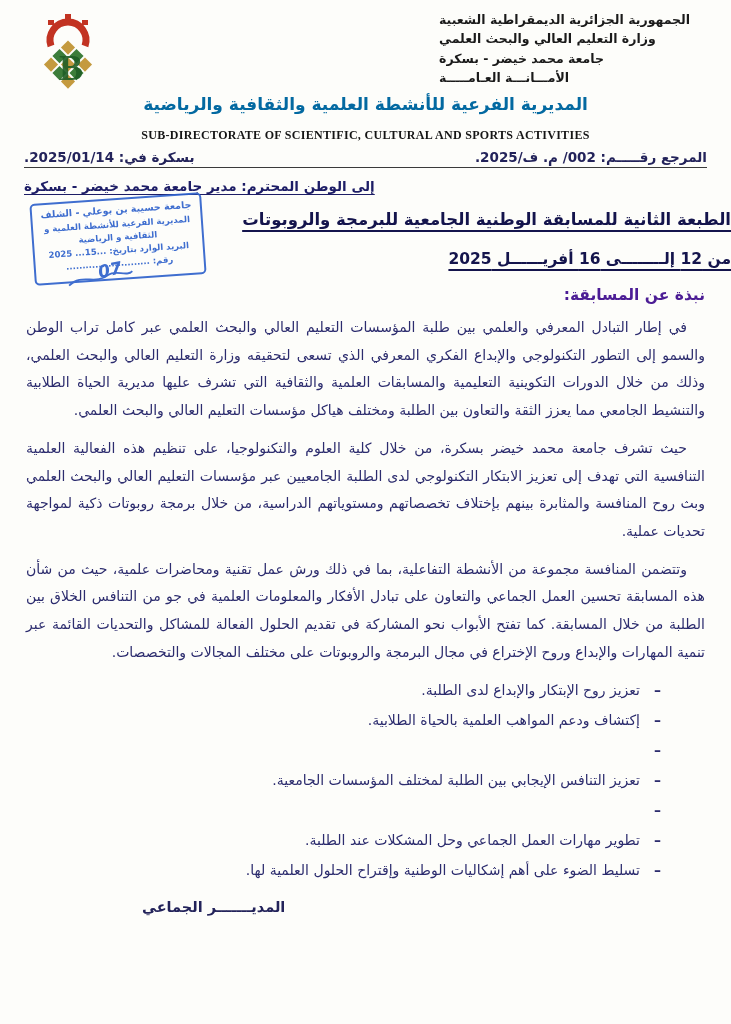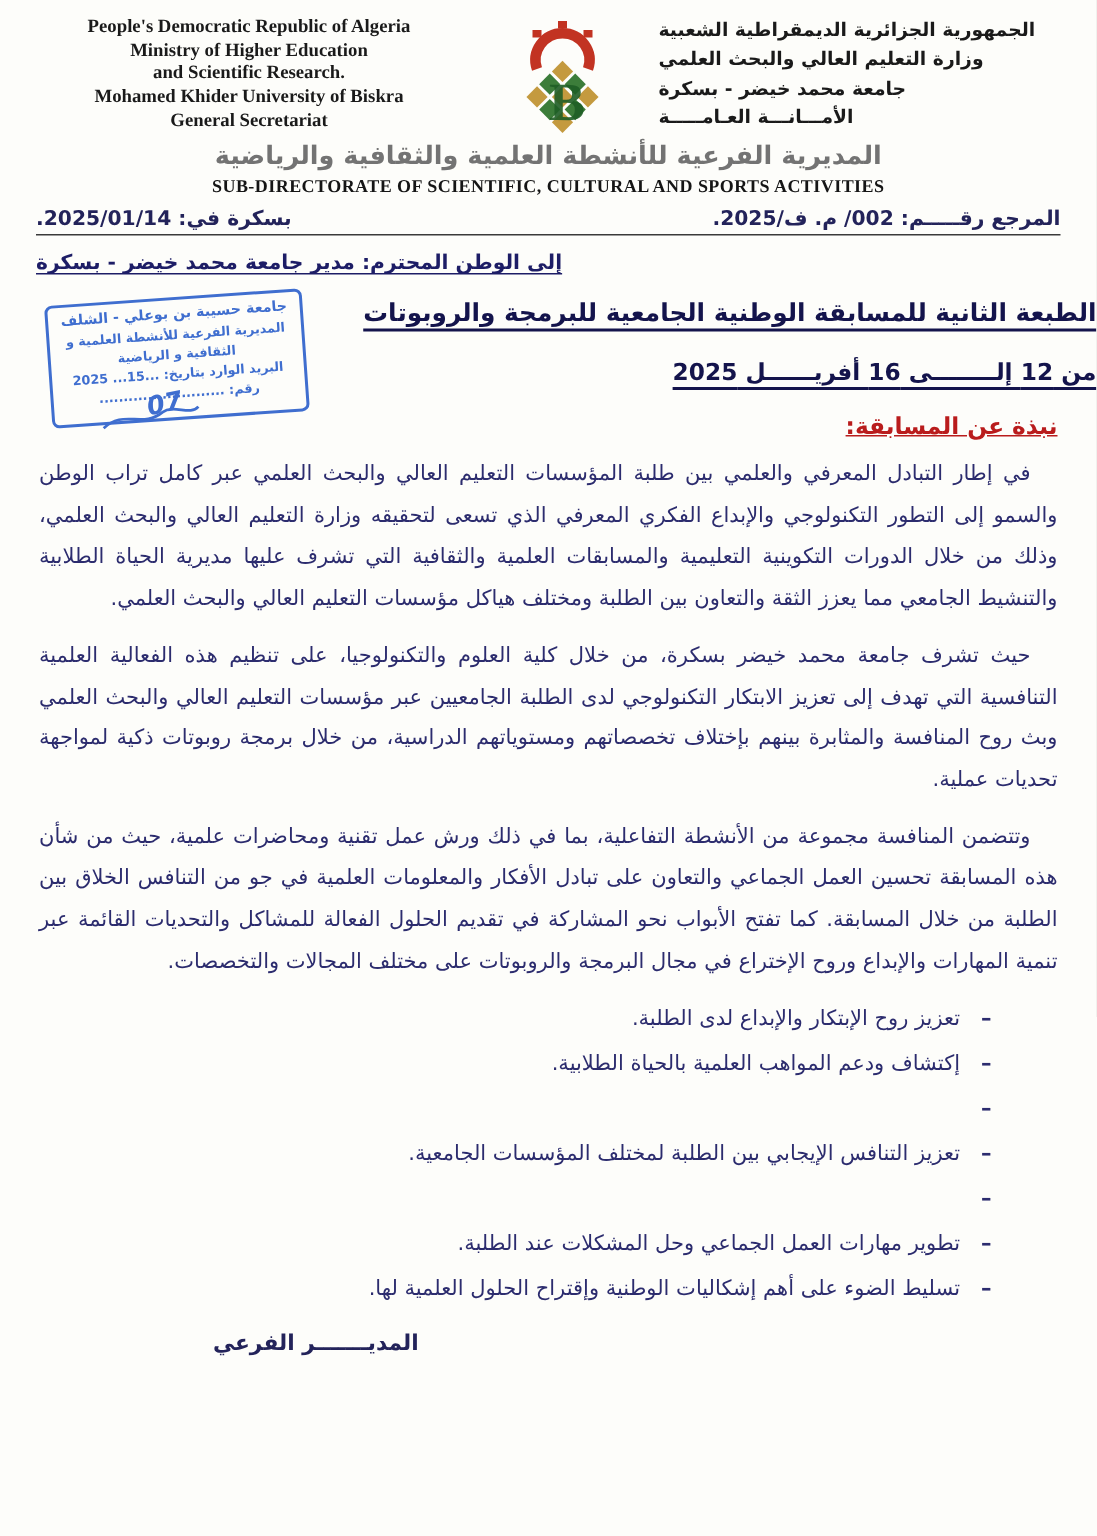--- a/index.html
+++ b/index.html
@@ -9,23 +9,23 @@
     font-family:"DejaVu Sans",sans-serif;color:#2c2c6e;
   }
   
   .hdr{display:flex;justify-content:space-between;align-items:flex-start;padding:10px 22px 0 22px;}
   .hdr-en{width:288px;text-align:center;font-family:"Liberation Serif",serif;
     font-weight:bold;font-size:12.5px;line-height:1.25;color:#1a1a1a;}
   .hdr-ar{width:270px;text-align:left;direction:rtl;font-weight:bold;
     font-size:12.5px;line-height:1.55;color:#1a1a1a;}
   .logo-wrap{width:92px;display:flex;justify-content:center;}
   .dept-ar{text-align:center;direction:rtl;font-weight:bold;font-size:17px;
-    color:#737373;margin-top:-6px;letter-spacing:.5px;}
+    color:#0369a1;margin-top:-6px;letter-spacing:.5px;}
   .dept-en{text-align:center;font-family:"Liberation Serif",serif;font-weight:bold;
-    font-size:12px;color:#151515;margin-top:3px;letter-spacing:.3px;}
+    font-size:12px;color:#151515;margin-top:14px;letter-spacing:.3px;}
   
   .ref-line{direction:rtl;display:flex;justify-content:space-between;
     margin:6px 24px 0 24px;border-bottom:1.6px solid #3a3a3a;
     font-size:13.5px;font-weight:bold;color:#23235a;padding-bottom:2px;}
   .addressee{direction:rtl;text-align:left;margin:10px 24px 0 24px;
     font-size:13.5px;font-weight:bold;color:#1d1d66;
     text-decoration:underline;text-underline-offset:3px;}
   
   .title-block{margin-top:16px;text-align:right;direction:rtl;}
   .title-l1{font-size:16.5px;font-weight:bold;color:#14144c;
@@ -37,42 +37,35 @@
     transform:rotate(-4deg);color:#2f62cc;border:2px solid #2f62cc;
     border-radius:5px;padding:3px 5px 8px 5px;text-align:center;direction:rtl;
     font-size:9px;line-height:1.55;font-weight:bold;opacity:.92;background:rgba(255,255,255,.0);}
   .stamp .s1{font-size:9.5px;}
   .stamp .s2{font-size:8.5px;}
   .stamp-hand{position:absolute;left:62px;bottom:-4px;font-size:17px;
     font-style:italic;transform:rotate(-8deg);color:#2f62cc;}
   .stamp-flourish{position:absolute;left:28px;bottom:-8px;}
   
   .section-h{direction:rtl;margin:18px 26px 0 26px;font-size:15.5px;
-    font-weight:bold;color:#b91c1c;text-decoration:underline;}
+    font-weight:bold;color:#4c1d95;}
   .para{direction:rtl;text-align:justify;margin:10px 26px 0 26px;
     font-size:14px;line-height:1.98;text-indent:18px;color:#2c2c6e;}
   .obj-list{direction:rtl;margin:8px 70px 0 40px;}
   .obj-item{display:flex;gap:14px;font-size:14px;line-height:2.15;color:#2c2c6e;}
   .obj-item .dash{flex:0 0 auto;font-weight:bold;}
   .signature{direction:rtl;text-align:left;margin:14px 24px 0 24px;
     padding-left:118px;font-size:14.5px;font-weight:bold;color:#23235a;}
 </style>
 </head>
 <body>
 
 <div class="page">
 
   <div class="hdr">
-    <div class="hdr-en">
-      <div>People's Democratic Republic of Algeria</div>
-      <div>Ministry of Higher Education</div>
-      <div>and Scientific Research.</div>
-      <div>Mohamed Khider University of Biskra</div>
-      <div>General Secretariat</div>
-    </div>
 
     <div class="logo-wrap">
       <svg width="88" height="90" viewBox="0 0 88 90">
 
         <path d="M27,36 A18,18 0 1 1 61,36" fill="none" stroke="#c23322" stroke-width="7"></path>
         <rect x="24" y="10" width="6" height="5" fill="#c23322"></rect>
         <rect x="41" y="4" width="6" height="5" fill="#c23322"></rect>
         <rect x="58" y="10" width="6" height="5" fill="#c23322"></rect>
 
         <g transform="rotate(45 44 56)">
@@ -151,15 +144,15 @@
     <div class="obj-item">
       <span class="dash">–</span>
       <span>تطوير مهارات العمل الجماعي وحل المشكلات عند الطلبة.</span>
     </div>
     <div class="obj-item">
       <span class="dash">–</span>
       <span>تسليط الضوء على أهم إشكاليات الوطنية وإقتراح الحلول العلمية لها.</span>
     </div>
   </div>
 
-  <div class="signature">المديـــــــر الفرعي</div>
+  <div class="signature">المديـــــــر الجماعي</div>
 
 </div>
 
 </body></html>

